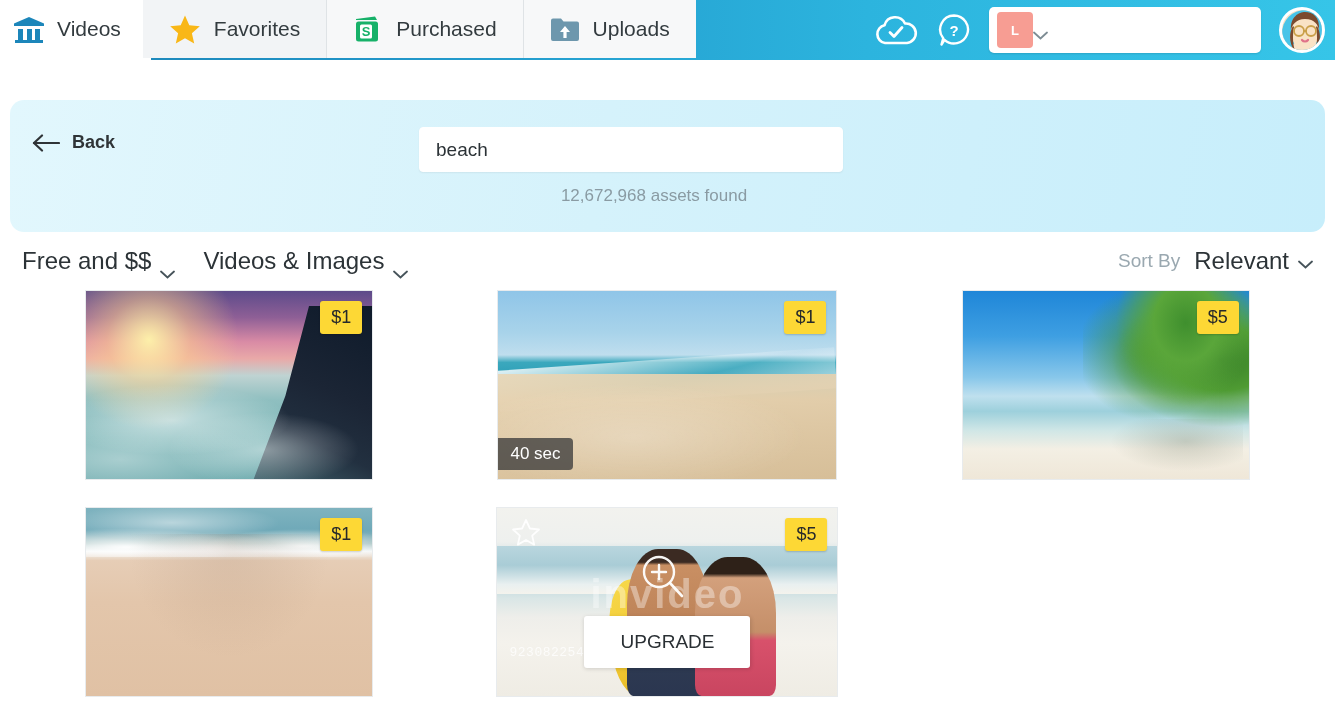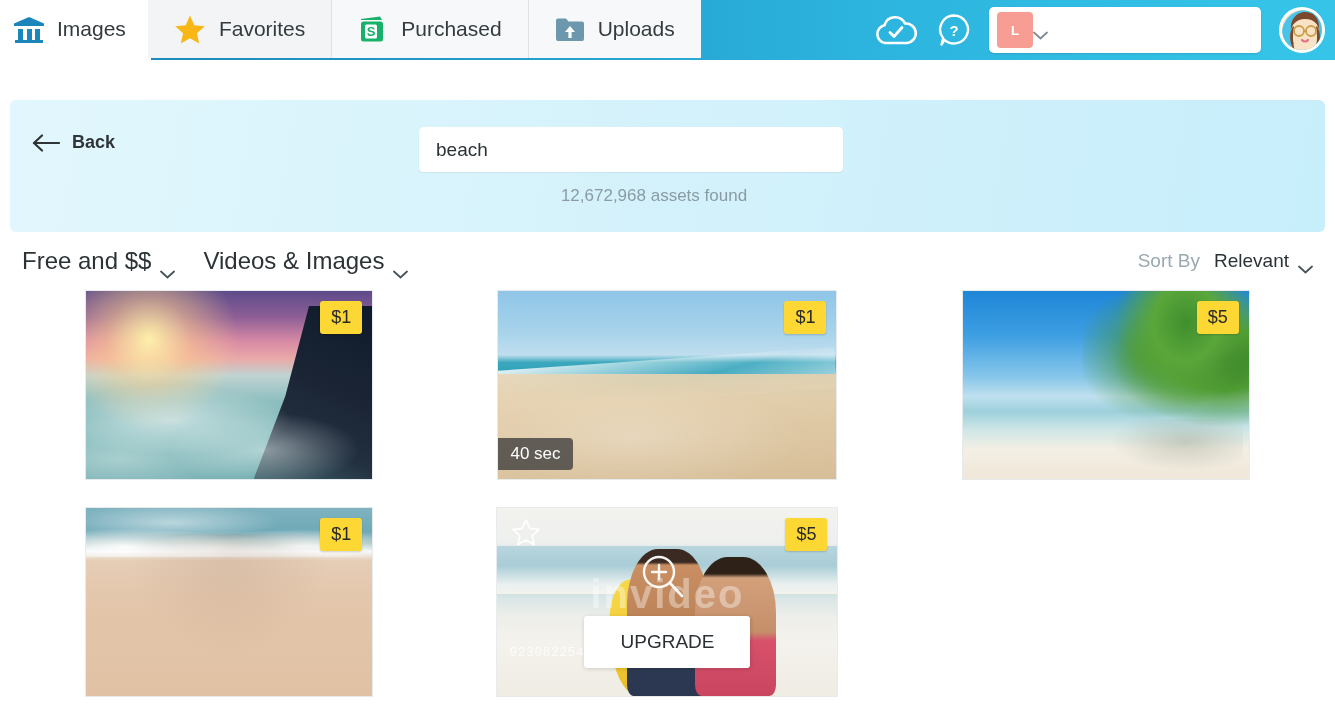--- a/index.html
+++ b/index.html
@@ -68,21 +68,21 @@
   .project-name { margin-left: 16px; font-size: 19px; color: #2c3439; flex: 1 1 auto; }
   .chev { width: 15px; height: 9px; flex: 0 0 auto; }
   .avatar {
     width: 46px; height: 46px; border-radius: 50%; background: #f7e2c8;
     border: 3px solid #ffffff; overflow: hidden; position: relative; cursor: pointer;
     flex: 0 0 auto;
   }
 
   
   .search-panel {
-    margin: 40px 10px 0 10px; height: 132px; border-radius: 6px;
+    margin: 40px 10px 0 10px; height: 132px; border-radius: 14px;
     background: linear-gradient(100deg, #e2f7fd 0%, #d5f2fb 45%, #c7eefb 100%);
     position: relative;
   }
   .back-btn {
     position: absolute; left: 22px; top: 32px;
     display: flex; align-items: center; gap: 12px; cursor: pointer;
   }
   .back-arrow { width: 28px; height: 18px; }
   .back-label { font-size: 18px; font-weight: bold; color: #2f3437; }
   .search-input-wrap {
@@ -104,21 +104,21 @@
   .filter-bar {
     height: 58px; display: flex; align-items: center;
     padding: 0 22px 0 22px; position: relative;
   }
   .filter-item {
     display: flex; align-items: center; gap: 9px; cursor: pointer;
     font-size: 24px; color: #2c3337; margin-right: 28px;
   }
   .filter-right { margin-left: auto; display: flex; align-items: center; gap: 14px; }
   .sort-label { font-size: 19px; color: #9aa8b0; }
-  .sort-value { display: flex; align-items: center; gap: 9px; cursor: pointer; font-size: 19px; color: #2c3337; }
+  .sort-value { display: flex; align-items: flex-start; gap: 9px; cursor: pointer; font-size: 24px; color: #2c3337; }
 
   
   .grid {
     position: relative; padding: 0 10px;
     display: grid; grid-template-columns: repeat(3, 1fr);
     row-gap: 22px;
   }
   .cell { position: relative; height: 195px; display: flex; align-items: flex-start; justify-content: center; }
   .card {
     position: relative; height: 190px; overflow: hidden;
@@ -256,21 +256,21 @@
   <div class="tabs">
 
     <div class="tab tab-library">
       <span class="icon-bank">
         <span class="roof"></span>
           <span class="col c1"></span>
           <span class="col c2"></span>
         <span class="col c3"></span>
           <span class="base"></span>
       </span>
-      <span class="tab-label">Images</span>
+      <span class="tab-label">Videos</span>
     </div>
 
     <div class="tab tab-favorites">
       <span class="icon-star">
         <svg viewBox="0 0 32 31" width="32" height="31">
           <path d="M16 1.5 L20.3 11.2 L30.8 12.2 L22.9 19.2 L25.2 29.5 L16 24.2 L6.8 29.5 L9.1 19.2 L1.2 12.2 L11.7 11.2 Z" fill="#f9b717"></path>
         </svg>
       </span>
       <span class="tab-label">Favorites</span>
     </div>

